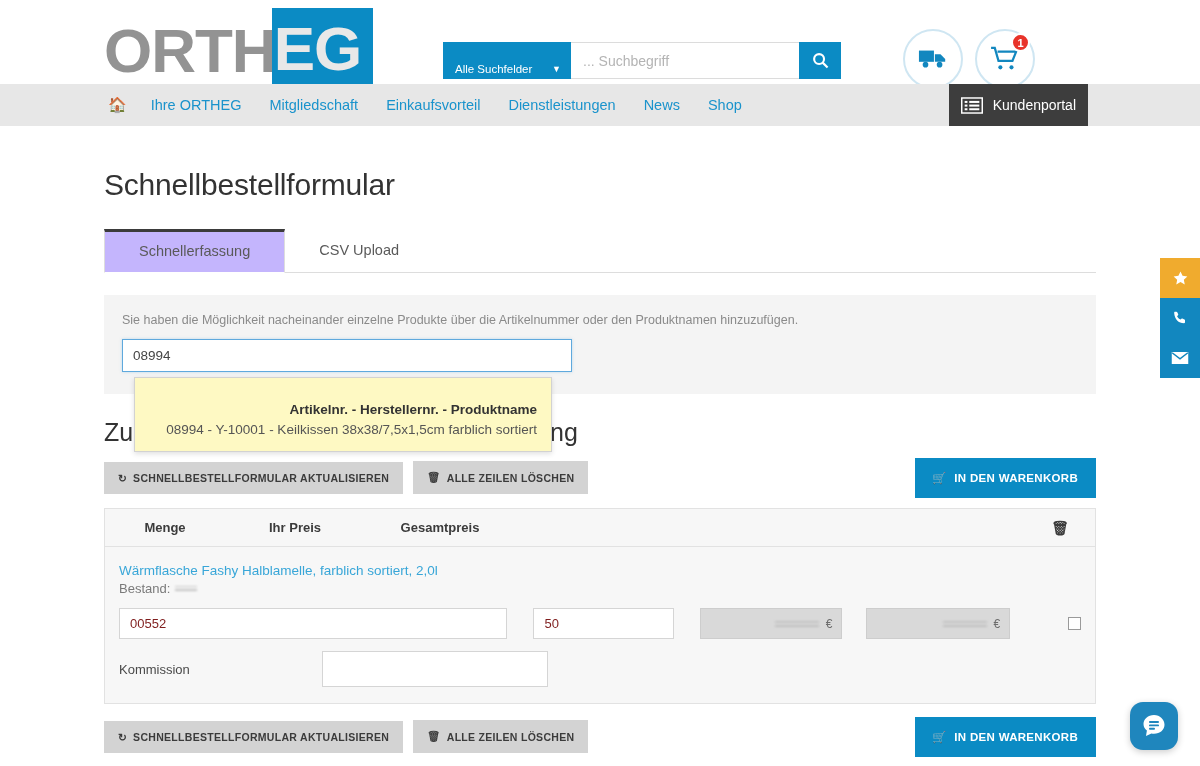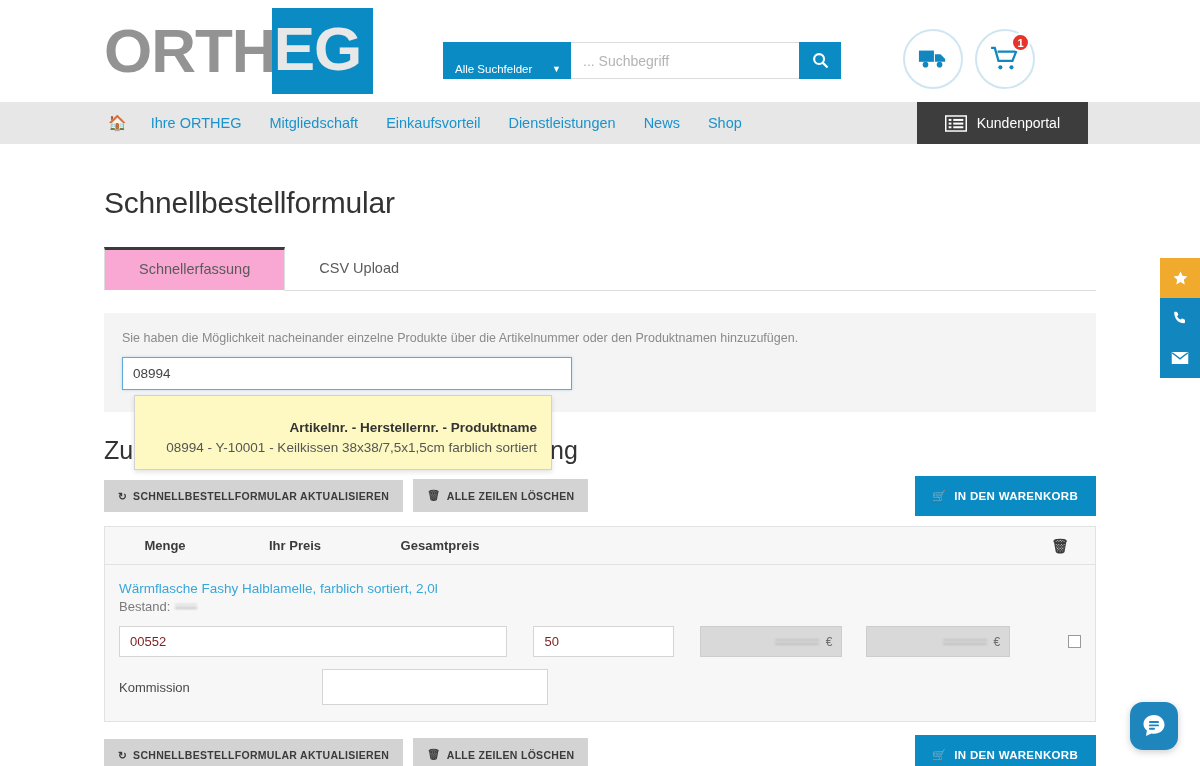--- a/index.html
+++ b/index.html
@@ -7,21 +7,21 @@
     width: 1200px; height: 766px;
     background: #ffffff;
     font-family: "Liberation Sans", sans-serif;
     overflow: hidden;
   }
   body { position: relative; }
 
   
   .header {
     position: relative;
-    height: 102px;
+    height: 84px;
     background: #ffffff;
   }
   .logo {
     position: absolute;
     left: 104px; top: 8px;
     display: flex; align-items: center;
     height: 86px;
   }
   .logo-text {
     font-size: 62px;
@@ -125,21 +125,21 @@
     white-space: nowrap;
   }
   .nav-home { font-size: 15px; color: #1a93cc; padding: 0 10px 0 4px; cursor: pointer; }
   .kundenportal {
     position: absolute;
     right: 112px; top: 0;
     height: 42px;
     background: #3d3d3d;
     color: #ffffff;
     display: flex; align-items: center; gap: 10px;
-    padding: 0 28px;
+    padding: 0 12px;
     font-size: 14px;
     cursor: pointer;
   }
 
   
   .main { padding: 0 104px; position: relative; }
   .page-title {
     font-size: 30px;
     font-weight: normal;
     color: #333333;
@@ -158,21 +158,21 @@
     font-size: 14.5px;
     color: #5a5a5a;
     cursor: pointer;
     position: relative;
     top: 1px;
   }
   .tab.active {
     border: 1px solid #dddddd;
     border-top: 3px solid #3b3b3b;
     border-bottom: 1px solid #ffffff;
-    background: #f9a8d4;
+    background: #c4b5fd;
     padding-top: 11px;
   }
 
   .panel {
     background: #f4f4f4;
     margin-top: 22px;
     padding: 18px 18px 22px 18px;
     position: relative;
   }
   .panel-hint {

